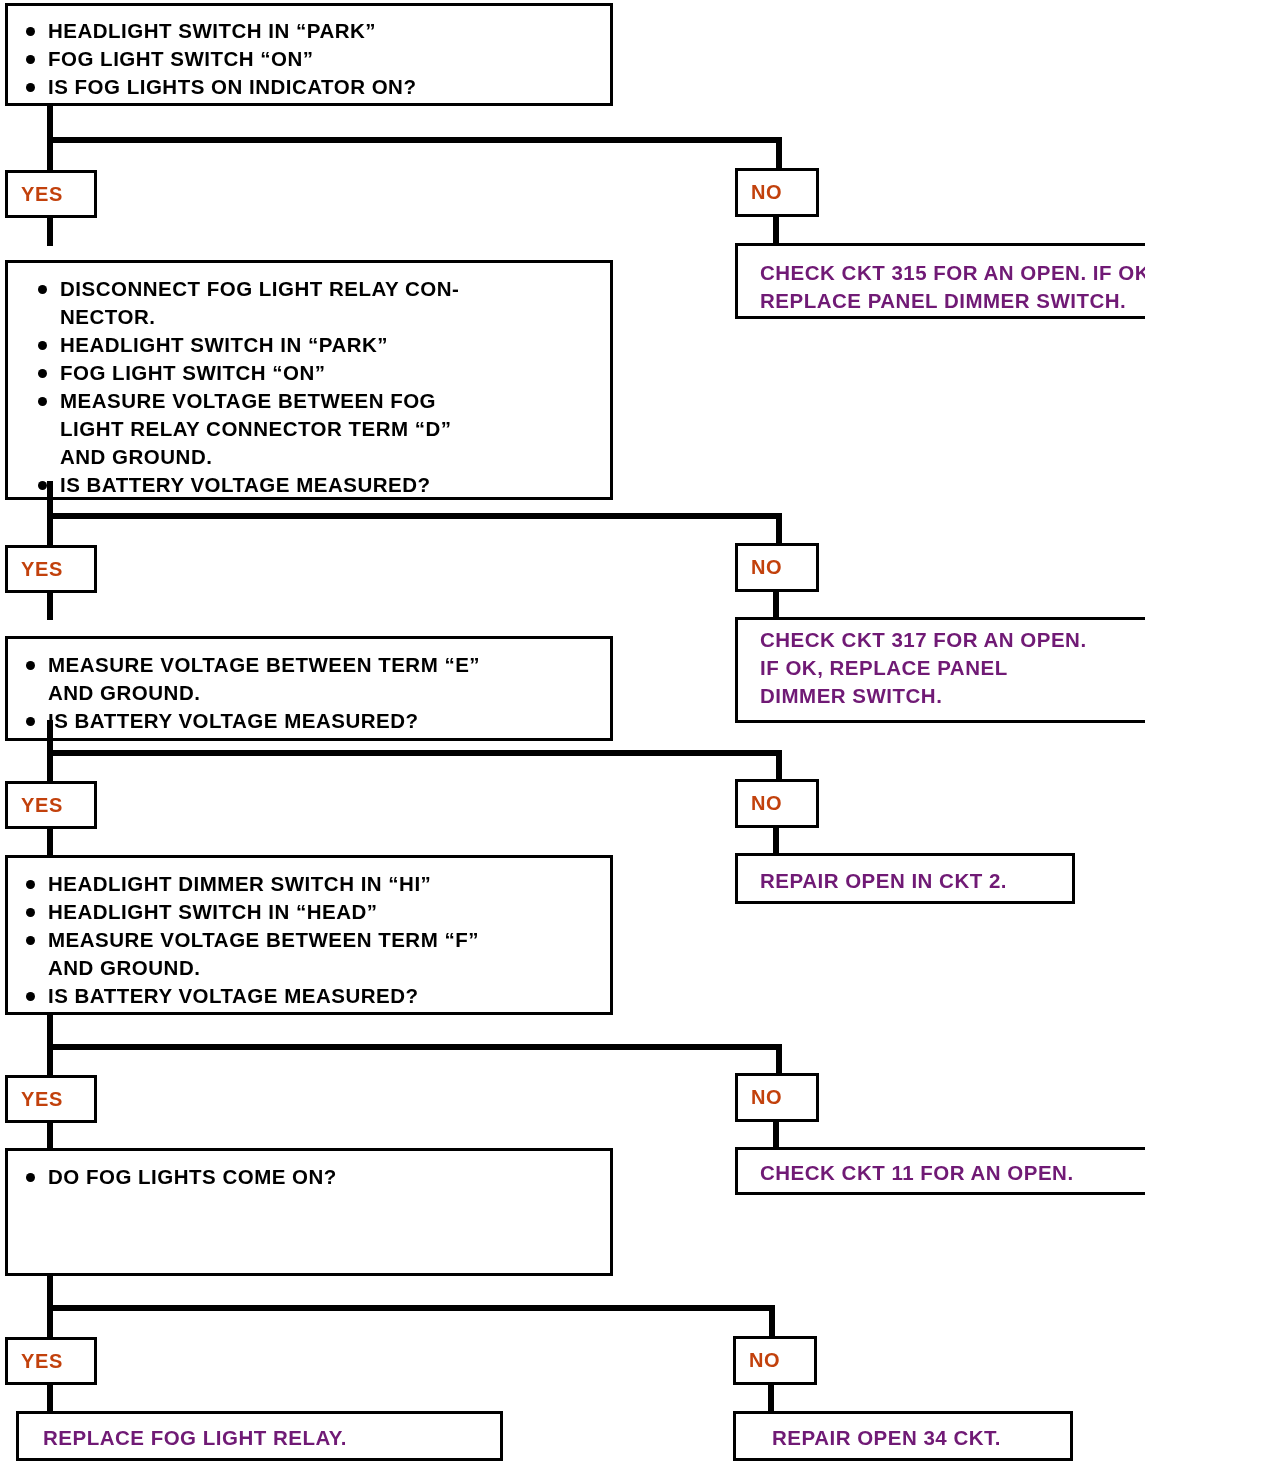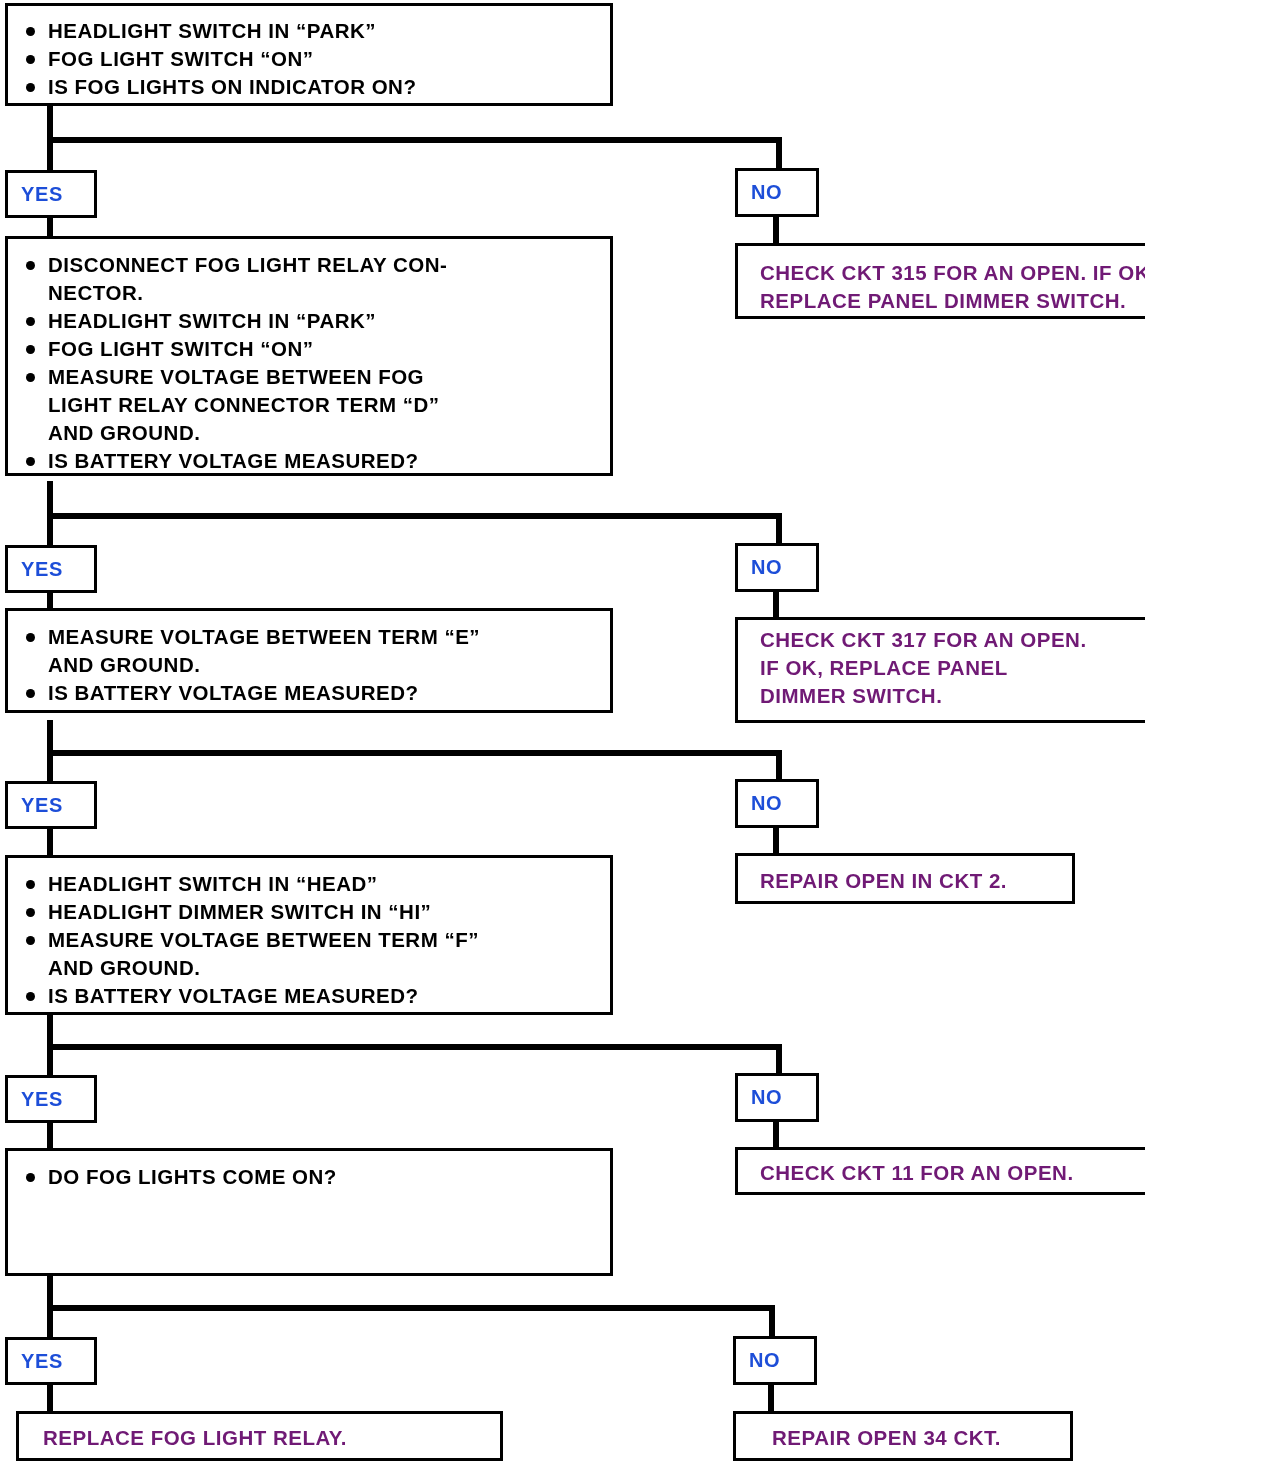--- a/index.html
+++ b/index.html
@@ -26,21 +26,21 @@
     position: absolute;
     box-sizing: border-box;
     border: 3px solid #000000;
     background: #ffffff;
     display: flex;
     align-items: center;
     padding-left: 13px;
     font-size: 20px;
     font-weight: bold;
     letter-spacing: 0.6px;
-    color: #1d4ed8;
+    color: #c2410c;
   }
   .bullets {
     list-style: none;
     margin: 0;
     padding: 0;
   }
   .bullets li {
     position: relative;
     padding-left: 40px;
     font-size: 20.5px;
@@ -101,21 +101,21 @@
   <div class="label-box" style="left:735px; top:168px; width:84px; height:49px;">NO</div>
 
   <div class="vline" style="left:47px; top:218px; height:28px;"></div>
   <div class="vline" style="left:773px; top:217px; height:28px;"></div>
 
   <div class="box" style="left:735px; top:243px; width:527px; height:76px;">
     <div class="plain-text" style="margin-top:13px;">CHECK CKT 315 FOR AN OPEN. IF OK,
 REPLACE PANEL DIMMER SWITCH.</div>
   </div>
 
-  <div class="box" style="left:5px; top:236px; width:608px; height:240px;">
+  <div class="box" style="left:5px; top:260px; width:608px; height:240px;padding-left:12px;">
     <ul class="bullets" style="margin-top:12px;">
       <li>DISCONNECT FOG LIGHT RELAY CON-
 NECTOR.</li>
       <li>HEADLIGHT SWITCH IN “PARK”</li>
       <li>FOG LIGHT SWITCH “ON”</li>
       <li>MEASURE VOLTAGE BETWEEN FOG
 LIGHT RELAY CONNECTOR TERM “D”
 AND GROUND.</li>
       <li>IS BATTERY VOLTAGE MEASURED?</li>
     </ul>
@@ -130,21 +130,21 @@
 
   <div class="vline" style="left:47px; top:593px; height:27px;"></div>
   <div class="vline" style="left:773px; top:592px; height:27px;"></div>
 
   <div class="box" style="left:735px; top:617px; width:435px; height:106px;">
     <div class="plain-text" style="margin-top:6px;">CHECK CKT 317 FOR AN OPEN.
 IF OK, REPLACE PANEL
 DIMMER SWITCH.</div>
   </div>
 
-  <div class="box" style="left:5px; top:608px; width:608px; height:105px;">
+  <div class="box" style="left:5px; top:636px; width:608px; height:105px;">
     <ul class="bullets" style="margin-top:12px;">
       <li>MEASURE VOLTAGE BETWEEN TERM “E”
 AND GROUND.</li>
       <li>IS BATTERY VOLTAGE MEASURED?</li>
     </ul>
   </div>
 
   <div class="vline" style="left:47px; top:720px; height:63px;"></div>
   <div class="hline" style="left:47px; top:750px; width:735px;"></div>
   <div class="vline" style="left:776px; top:750px; height:31px;"></div>
@@ -154,22 +154,22 @@
 
   <div class="vline" style="left:47px; top:829px; height:27px;"></div>
   <div class="vline" style="left:773px; top:828px; height:27px;"></div>
 
   <div class="box" style="left:735px; top:853px; width:340px; height:51px;">
     <div class="plain-text" style="margin-top:11px;">REPAIR OPEN IN CKT 2.</div>
   </div>
 
   <div class="box" style="left:5px; top:855px; width:608px; height:160px;">
     <ul class="bullets" style="margin-top:12px;">
+      <li>HEADLIGHT DIMMER SWITCH IN “HI”</li>
       <li>HEADLIGHT SWITCH IN “HEAD”</li>
-      <li>HEADLIGHT DIMMER SWITCH IN “HI”</li>
       <li>MEASURE VOLTAGE BETWEEN TERM “F”
 AND GROUND.</li>
       <li>IS BATTERY VOLTAGE MEASURED?</li>
     </ul>
   </div>
 
   <div class="vline" style="left:47px; top:1012px; height:65px;"></div>
   <div class="hline" style="left:47px; top:1044px; width:735px;"></div>
   <div class="vline" style="left:776px; top:1044px; height:31px;"></div>
 

